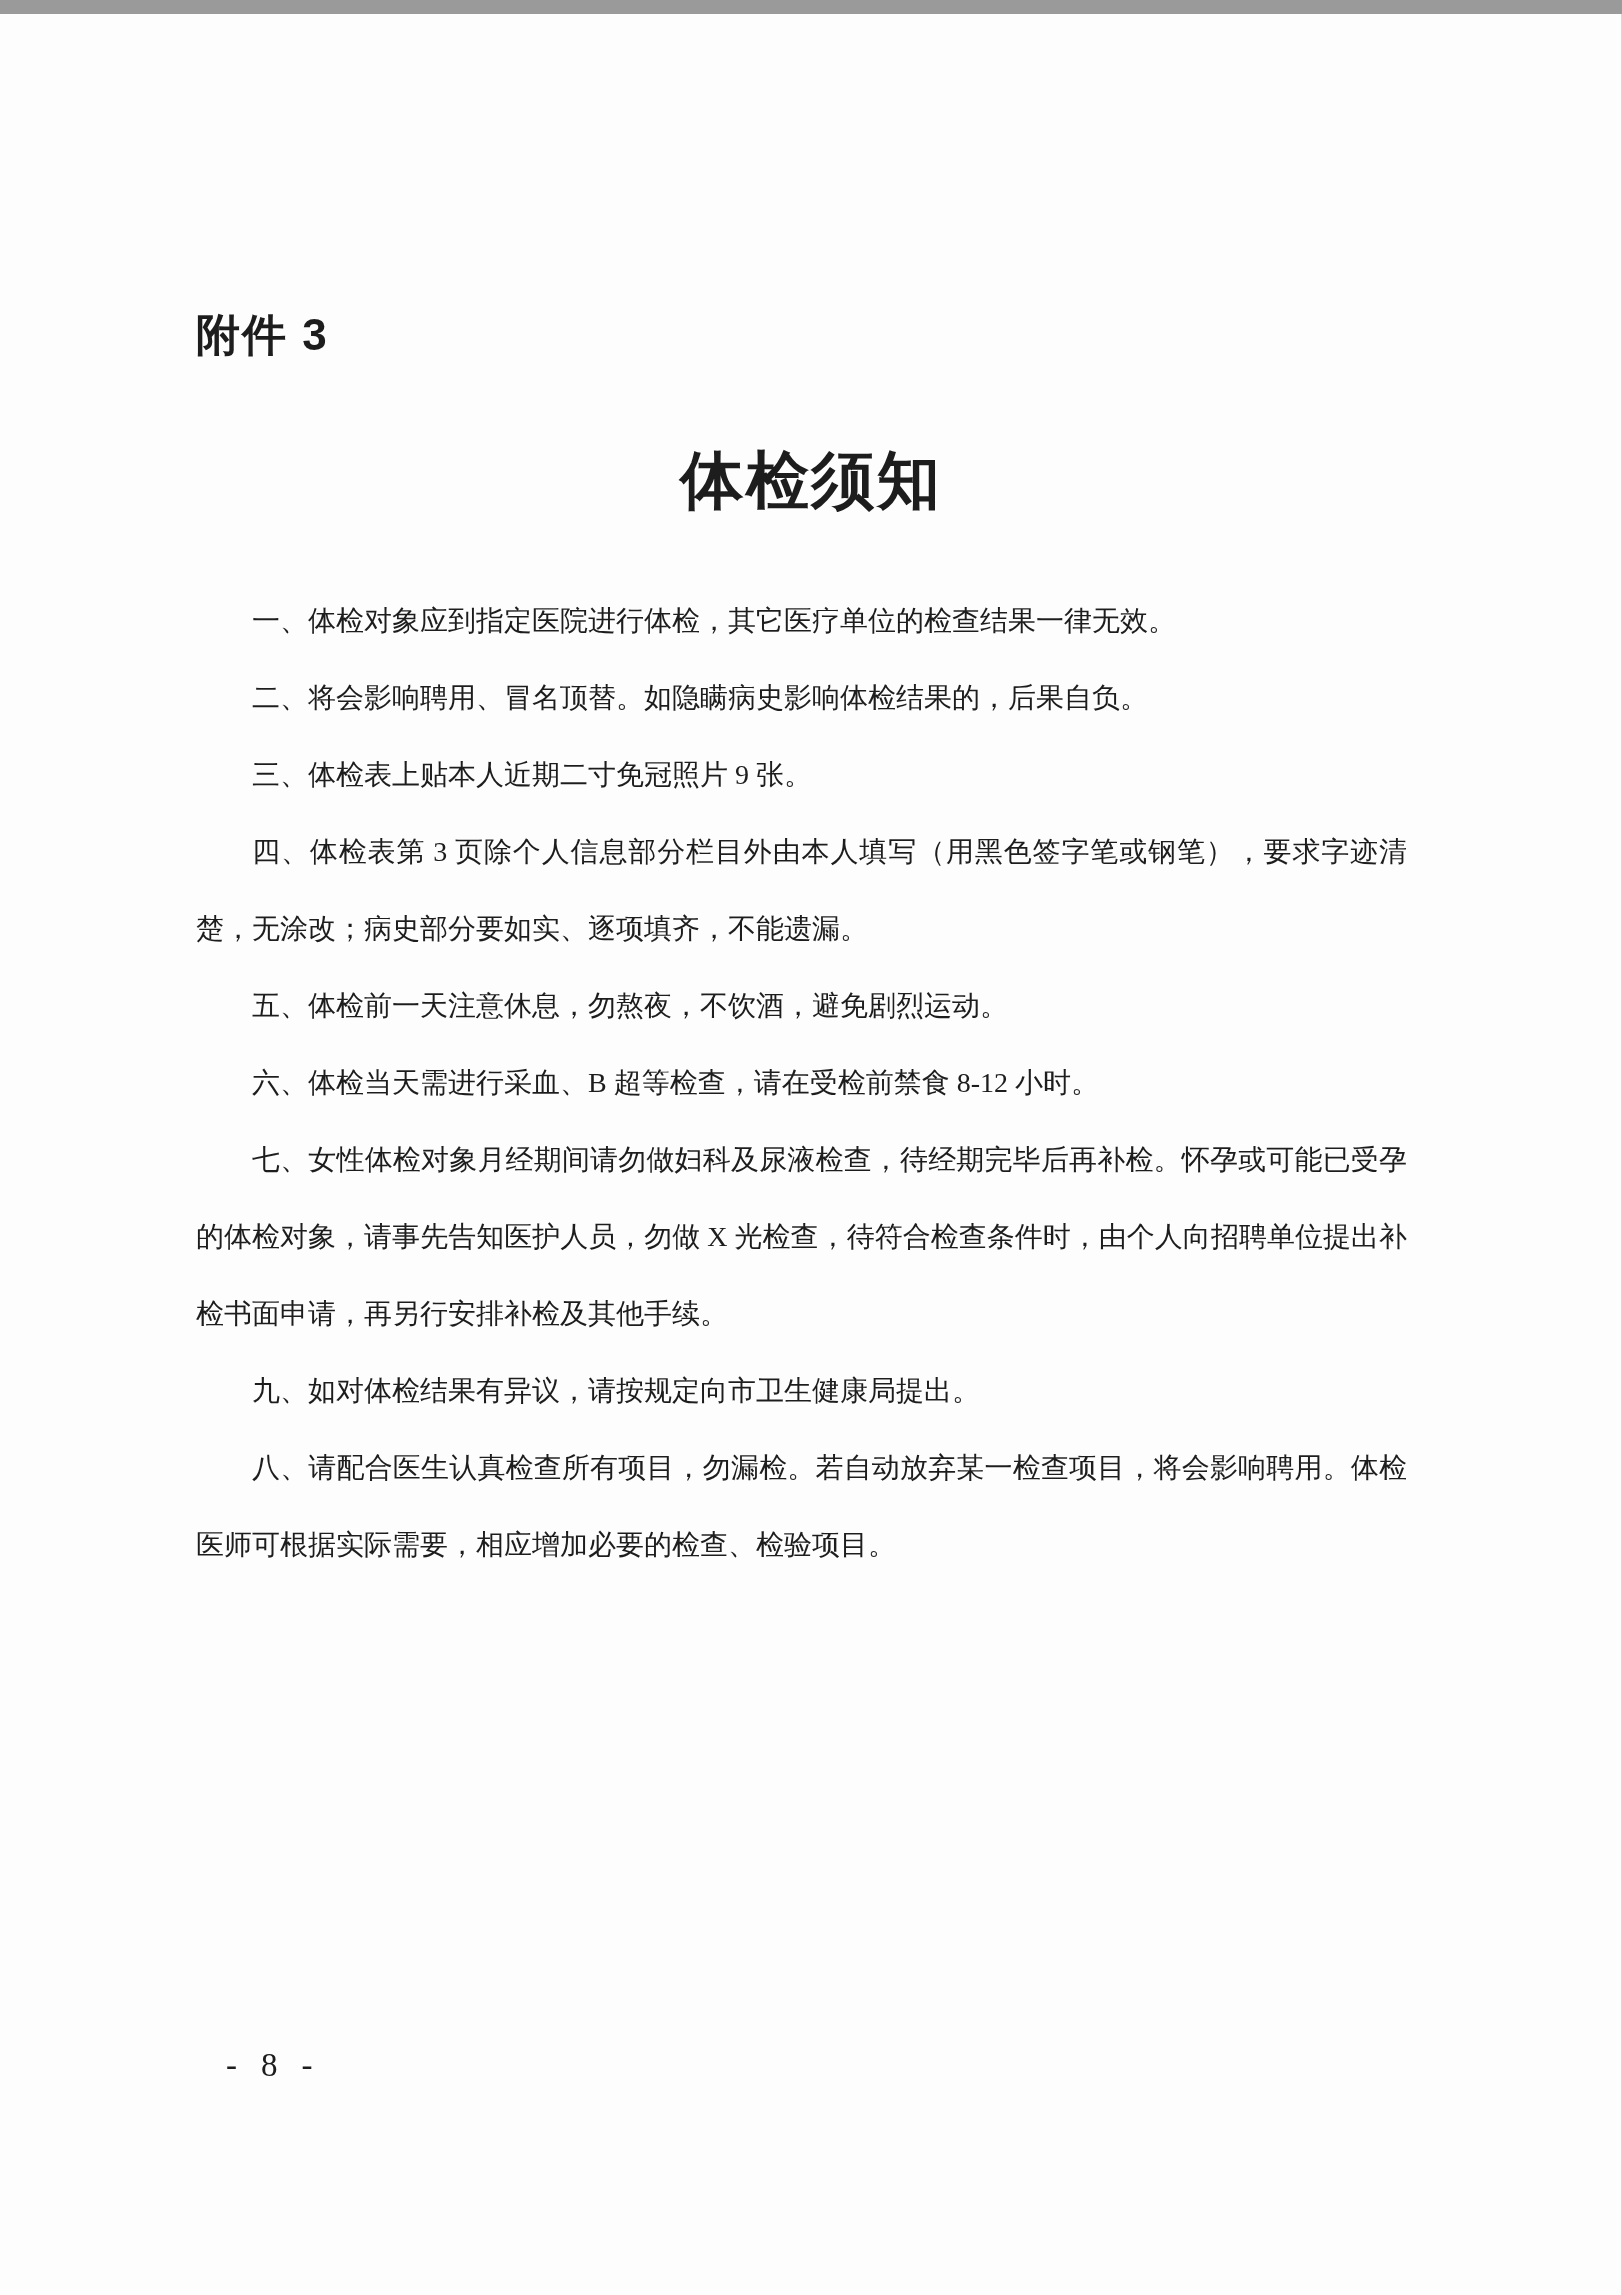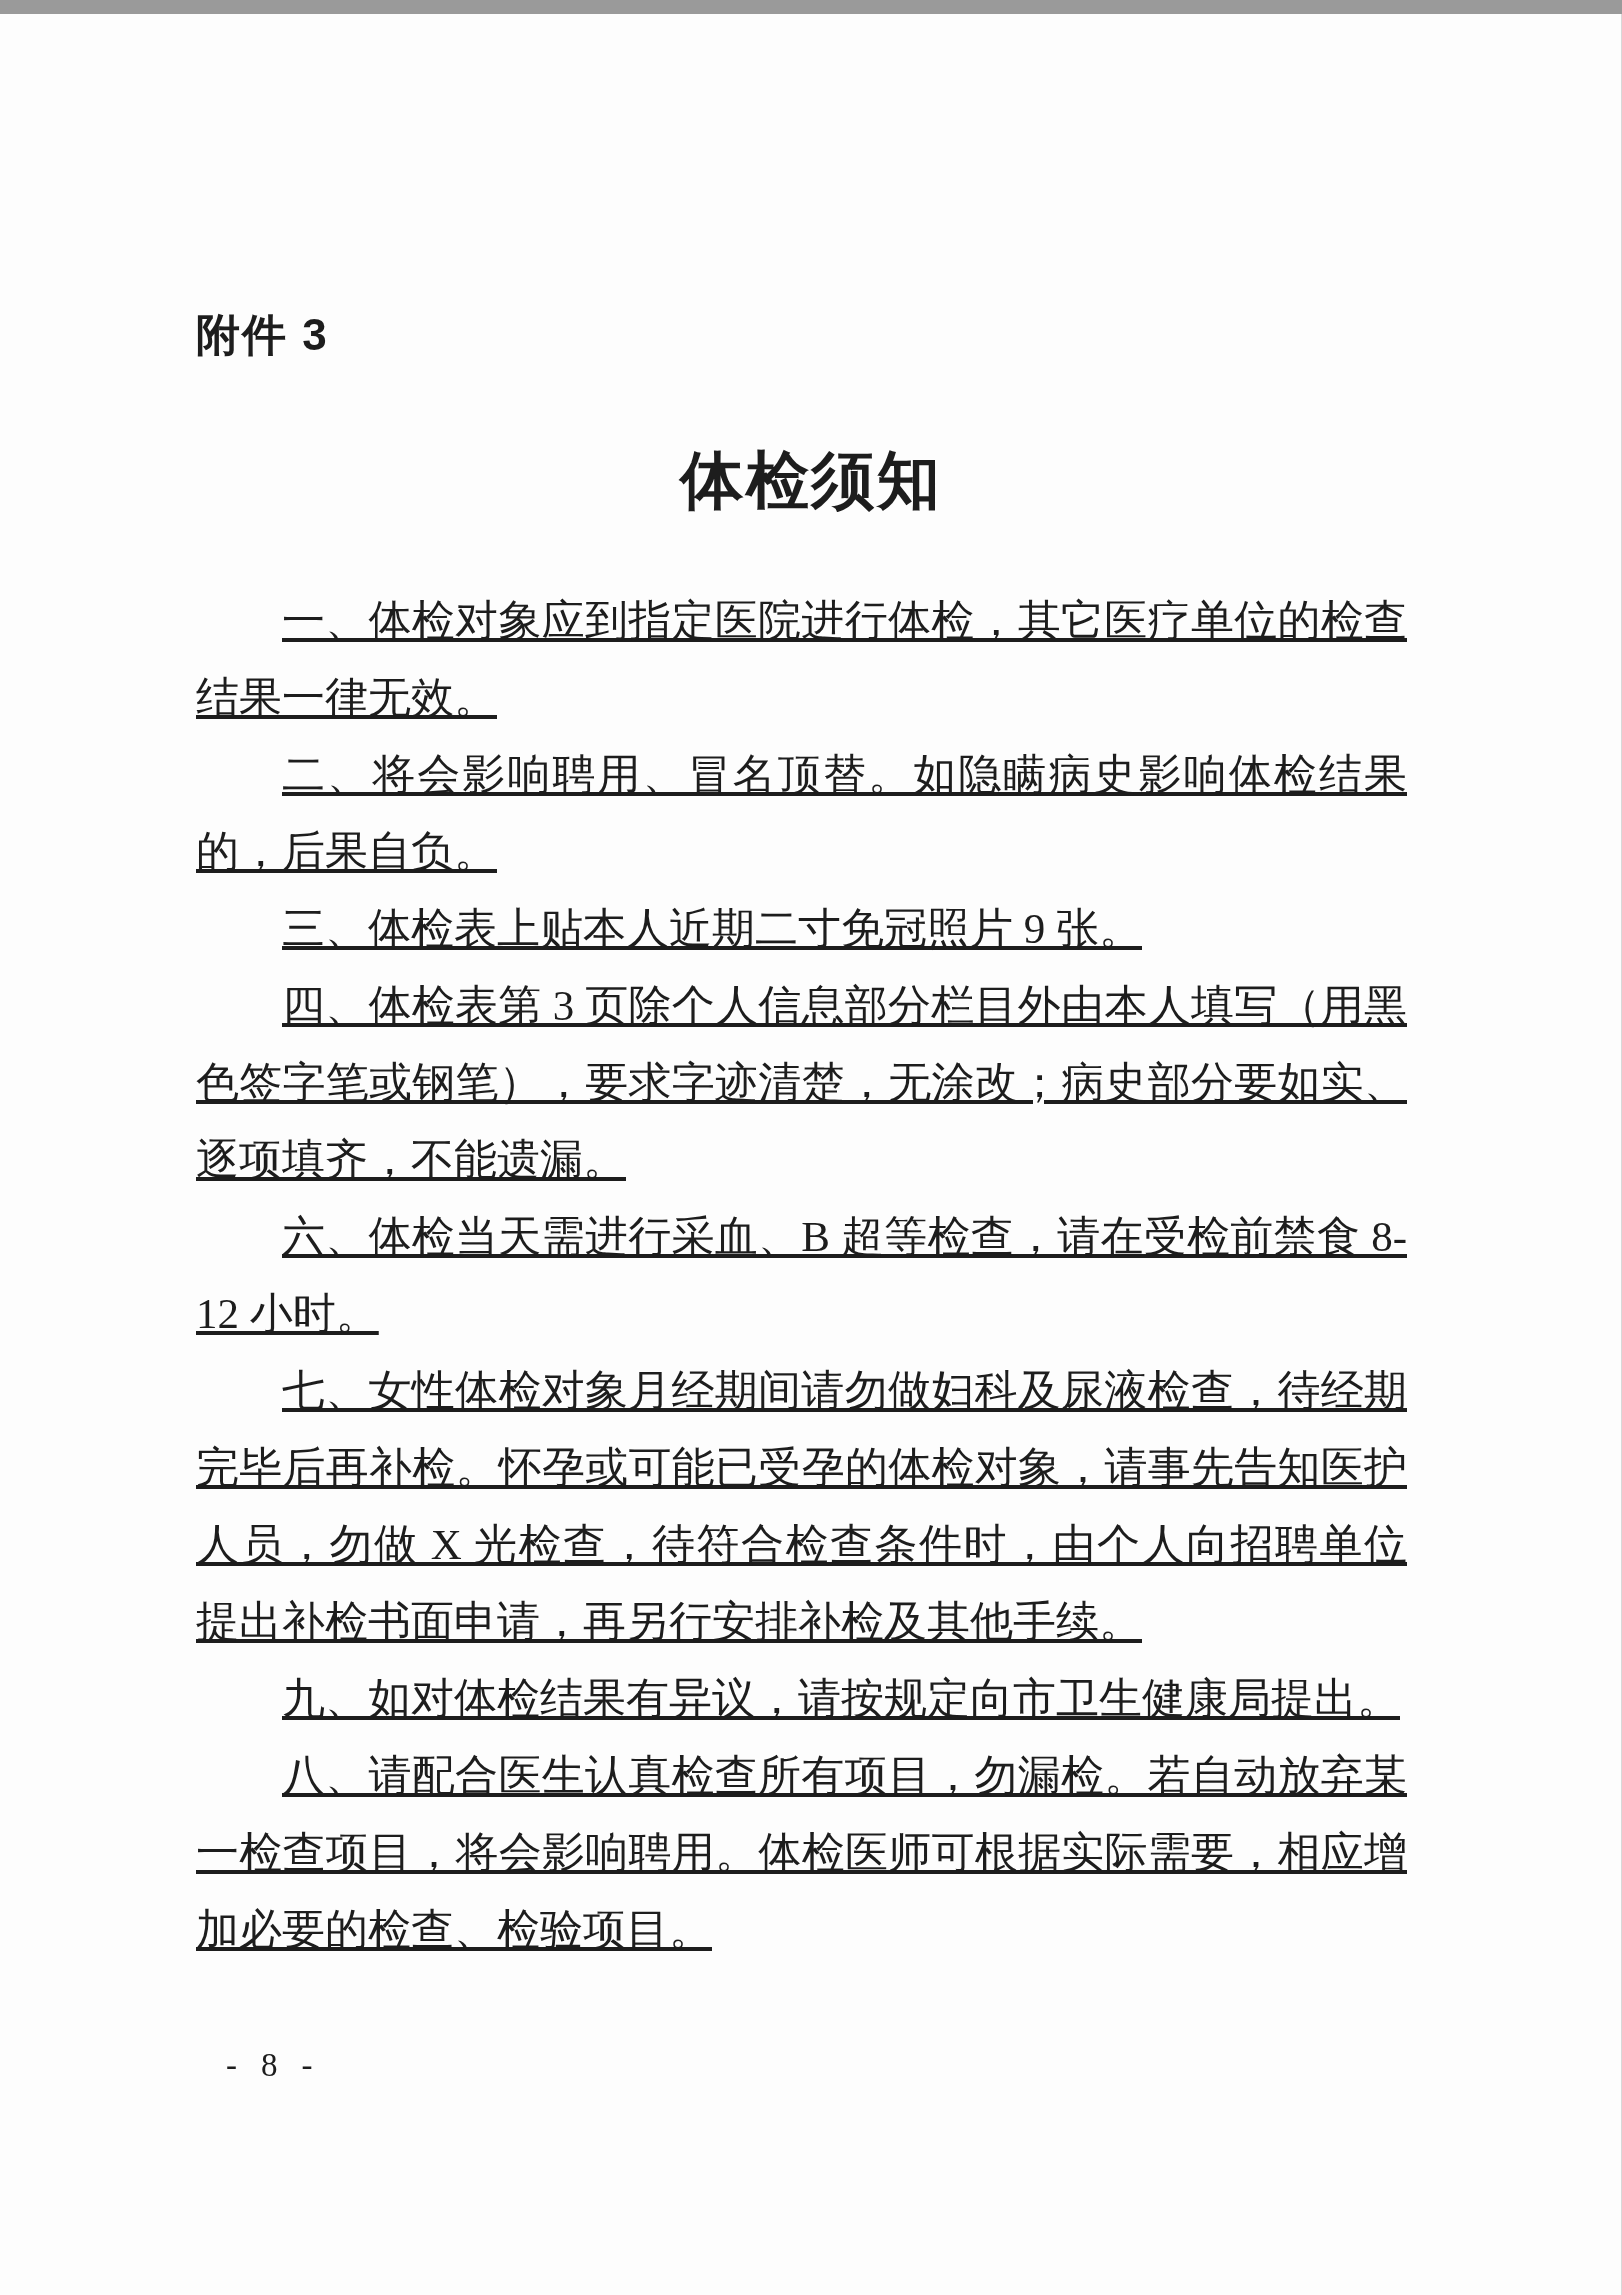--- a/index.html
+++ b/index.html
@@ -50,24 +50,23 @@
     font-size: 63px;
     font-weight: 700;
     line-height: 1.25;
     letter-spacing: 2.6px;
   }
   .notice-body {
     position: absolute;
     left: 196px;
     top: 568px;
     width: 1211px;
-    font-size: 43px;
+    font-size: 28px;
     line-height: 77px;
     text-align: justify;
-    text-decoration: underline;
   }
   .notice-body p {
     margin: 0;
     padding: 0;
     text-indent: 2em;
   }
   .page-number {
     position: absolute;
     left: 226px;
     top: 2032px;
@@ -85,20 +84,21 @@
 
   <div class="attachment-label">附件 3</div>
 
   <h1 class="doc-title">体检须知</h1>
 
   <div class="notice-body">
     <p>一、体检对象应到指定医院进行体检，其它医疗单位的检查结果一律无效。</p>
     <p>二、将会影响聘用、冒名顶替。如隐瞒病史影响体检结果的，后果自负。</p>
     <p>三、体检表上贴本人近期二寸免冠照片 9 张。</p>
     <p>四、体检表第 3 页除个人信息部分栏目外由本人填写（用黑色签字笔或钢笔），要求字迹清楚，无涂改；病史部分要如实、逐项填齐，不能遗漏。</p>
+    <p>五、体检前一天注意休息，勿熬夜，不饮酒，避免剧烈运动。</p>
     <p>六、体检当天需进行采血、B 超等检查，请在受检前禁食 8-12 小时。</p>
     <p>七、女性体检对象月经期间请勿做妇科及尿液检查，待经期完毕后再补检。怀孕或可能已受孕的体检对象，请事先告知医护人员，勿做 X 光检查，待符合检查条件时，由个人向招聘单位提出补检书面申请，再另行安排补检及其他手续。</p>
     <p>九、如对体检结果有异议，请按规定向市卫生健康局提出。</p>
     <p>八、请配合医生认真检查所有项目，勿漏检。若自动放弃某一检查项目，将会影响聘用。体检医师可根据实际需要，相应增加必要的检查、检验项目。</p>
   </div>
 
   <div class="page-number">- 8 -</div>
 
 </div>
 

